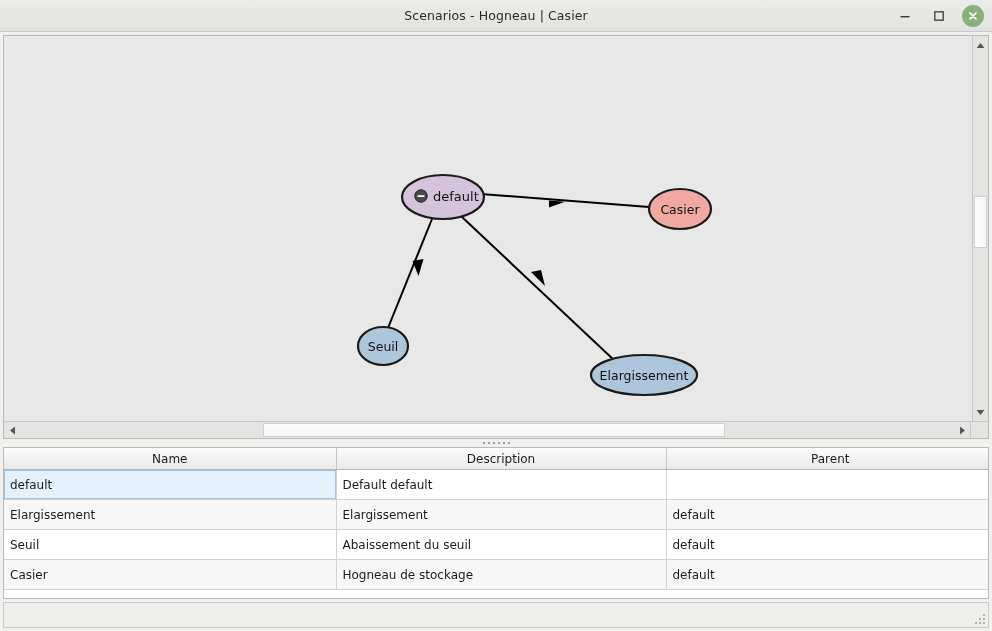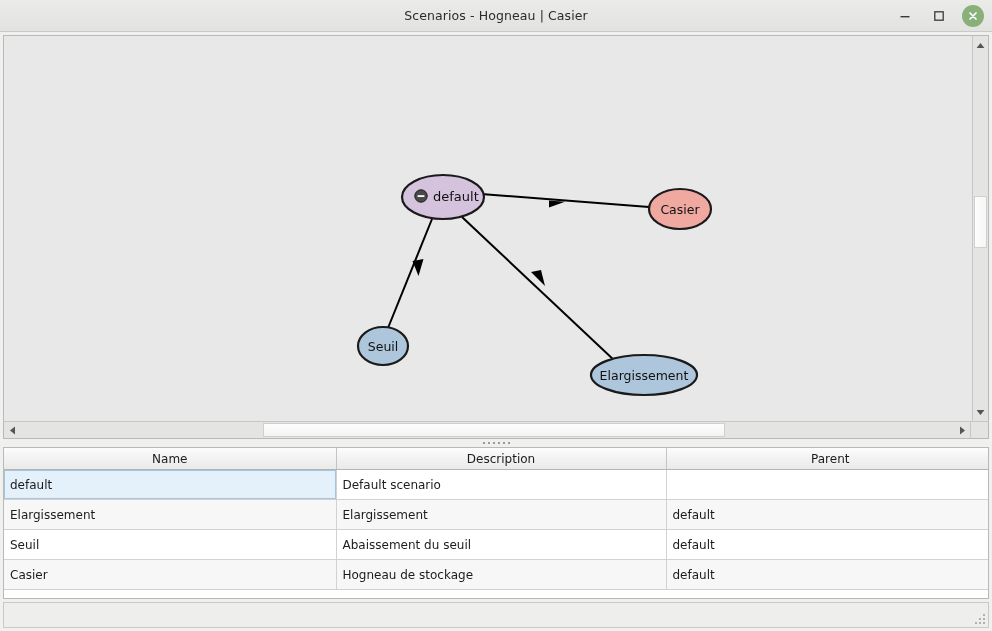--- a/index.html
+++ b/index.html
@@ -391,21 +391,21 @@
       <thead>
         <tr>
           <th>Name</th>
           <th>Description</th>
           <th>Parent</th>
         </tr>
       </thead>
       <tbody>
         <tr class="row-odd">
           <td class="selected">default</td>
-          <td>Default scenario</td>
+          <td>Default default</td>
           <td></td>
         </tr>
         <tr class="row-even">
           <td>Elargissement</td>
           <td>Elargissement</td>
           <td>default</td>
         </tr>
         <tr class="row-odd">
           <td>Seuil</td>
           <td>Abaissement du seuil</td>

